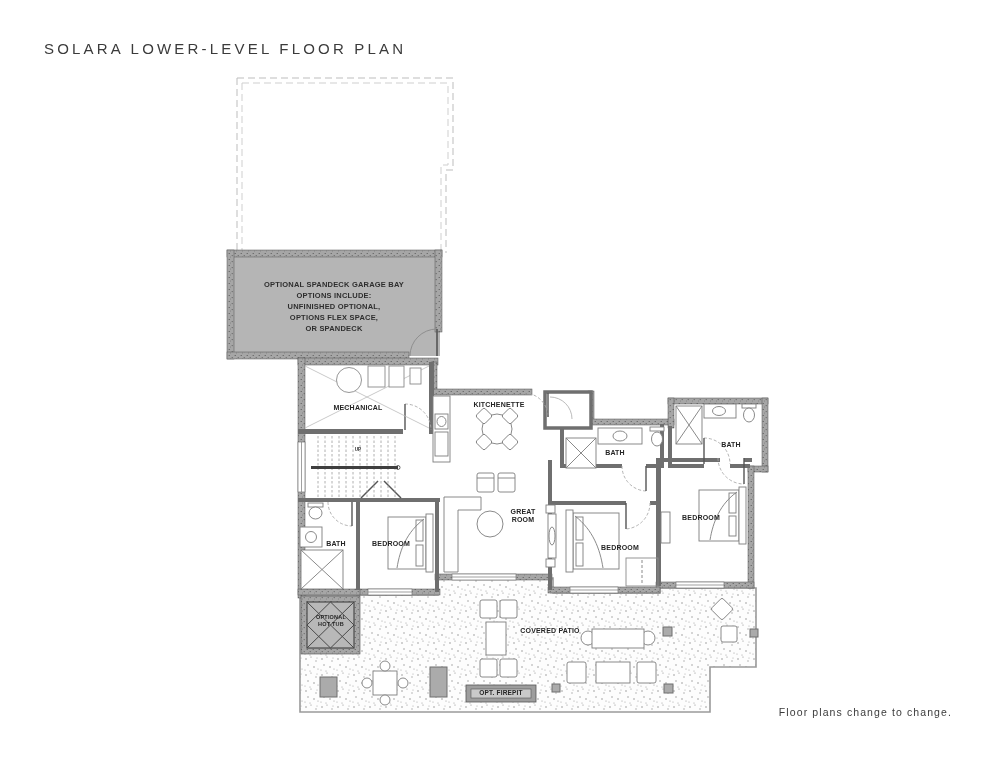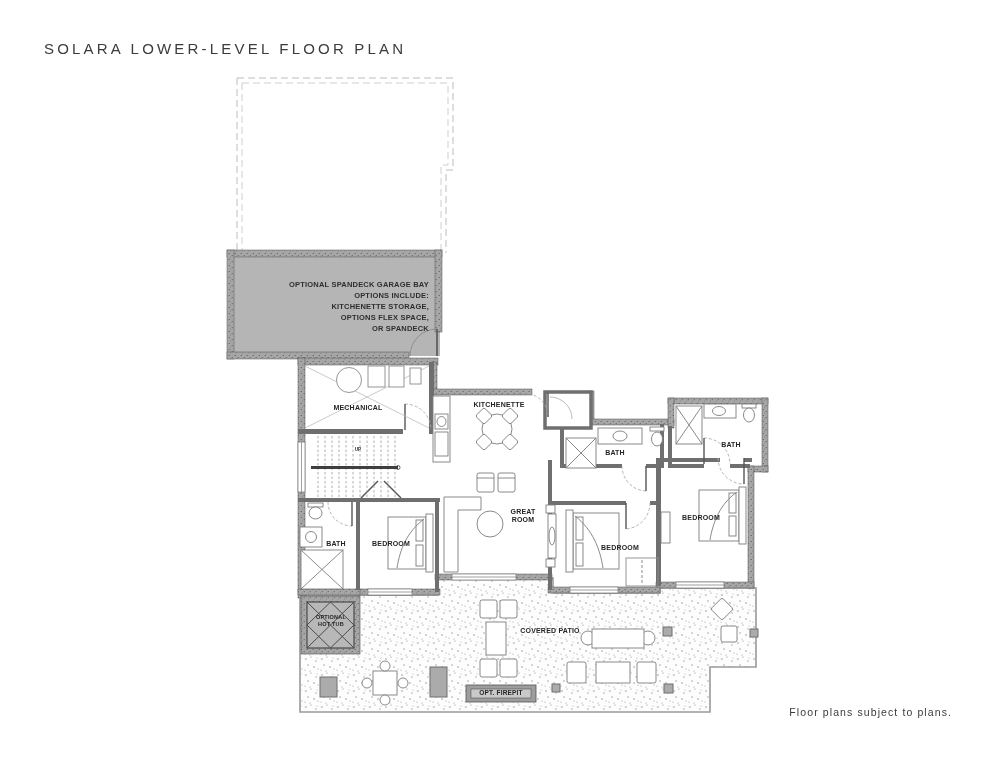--- a/index.html
+++ b/index.html
@@ -2,21 +2,21 @@
 <html><head>
 <meta charset="utf-8">
 <style>
   html,body{margin:0;padding:0;background:#fff;}
   .canvas{position:relative;width:994px;height:768px;background:#ffffff;overflow:hidden;
           font-family:"Liberation Sans",sans-serif;}
   .abs{position:absolute;}
   .title{left:44px;top:40px;font-size:15px;font-weight:500;letter-spacing:3.2px;color:#3b3b3b;white-space:nowrap;}
   .footer{right:42px;top:706px;font-size:10.5px;font-weight:500;letter-spacing:1.1px;color:#3b3b3b;white-space:nowrap;}
   .garage-note{left:239px;top:279px;width:190px;text-align:center;color:#2e2e2e;}
-  .garage-note div{font-size:7.5px;font-weight:bold;line-height:11px;letter-spacing:.2px;text-align:right;}
+  .garage-note div{font-size:7.5px;font-weight:bold;line-height:11px;letter-spacing:.2px;}
   .lbl{position:absolute;font-weight:bold;color:#252525;text-align:center;font-size:7px;line-height:1.2;letter-spacing:.2px;}
   .lbl.sm{font-size:5.5px;}
   .lbl.xs{font-size:4.5px;}
   svg{position:absolute;left:0;top:0;}
 </style>
 </head>
 <body>
 
 <div class="canvas">
 
@@ -287,26 +287,26 @@
     <rect x="552" y="684" width="8" height="8"></rect>
   </g>
 
   <g>
     <rect x="466" y="685" width="70" height="17" fill="#9d9d9d" stroke="#555" stroke-width="0.8"></rect>
     <rect x="471" y="689" width="60" height="9" fill="#c9c9c9" stroke="#555" stroke-width="0.6"></rect>
   </g>
 </svg>
 
 <div class="abs title">SOLARA LOWER-LEVEL FLOOR PLAN</div>
-<div class="abs footer">Floor plans subject to plans.</div>
+<div class="abs footer">Floor plans change to change.</div>
 
 <div class="abs garage-note">
   <div>OPTIONAL SPANDECK GARAGE BAY</div>
   <div>OPTIONS INCLUDE:</div>
-  <div>KITCHENETTE STORAGE,</div>
+  <div>UNFINISHED OPTIONAL,</div>
   <div>OPTIONS FLEX SPACE,</div>
   <div>OR SPANDECK</div>
 </div>
 
 <div class="lbl" style="left:318px;top:404px;width:80px;">MECHANICAL</div>
 <div class="lbl" style="left:459px;top:401px;width:80px;">KITCHENETTE</div>
 <div class="lbl" style="left:502px;top:508px;width:42px;">GREAT ROOM</div>
 <div class="lbl" style="left:361px;top:540px;width:60px;">BEDROOM</div>
 <div class="lbl" style="left:590px;top:544px;width:60px;">BEDROOM</div>
 <div class="lbl" style="left:671px;top:514px;width:60px;">BEDROOM</div>

